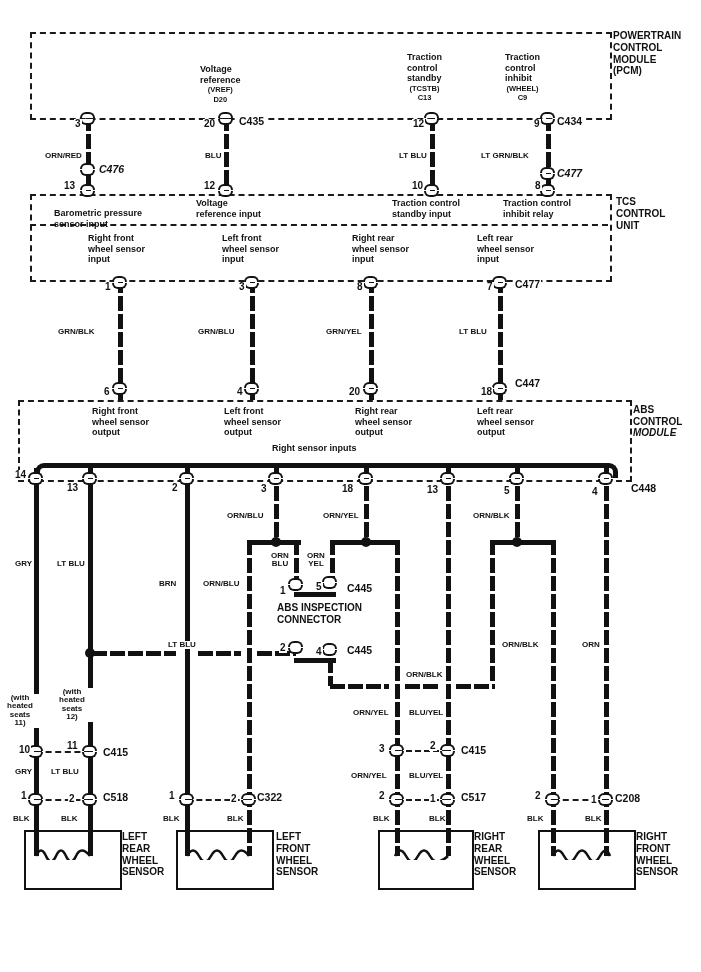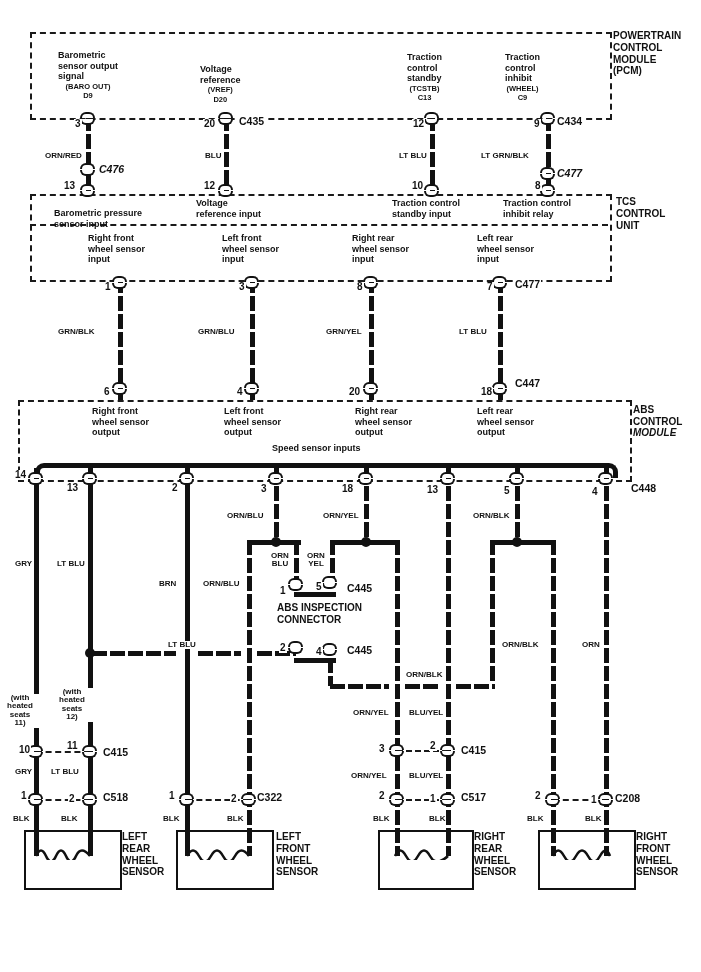--- a/index.html
+++ b/index.html
@@ -48,27 +48,20 @@
 CONTROL
 MODULE
 (PCM)</div>
   <div class="t t10" style="left:616px;top:196px">TCS
 CONTROL
 UNIT</div>
   <div class="t t10" style="left:633px;top:404px">ABS
 CONTROL</div>
   <div class="t t10 it" style="left:633px;top:427px">MODULE</div>
 
-  <div class="sig" style="left:58px;top:50px">
-    <div class="nm">Barometric
-sensor output
-signal</div>
-    <div class="sub">(BARO OUT)</div>
-    <div class="sub">D9</div>
-  </div>
   <div class="sig" style="left:200px;top:64px">
     <div class="nm">Voltage
 reference</div>
     <div class="sub">(VREF)</div>
     <div class="sub">D20</div>
   </div>
   <div class="sig" style="left:407px;top:52px">
     <div class="nm">Traction
 control
 standby</div>
@@ -156,21 +149,21 @@
 output</div>
   <div class="t" style="left:224px;top:406px">Left front
 wheel sensor
 output</div>
   <div class="t" style="left:355px;top:406px">Right rear
 wheel sensor
 output</div>
   <div class="t" style="left:477px;top:406px">Left rear
 wheel sensor
 output</div>
-  <div class="t" style="left:272px;top:443px">Speed sensor inputs</div>
+  <div class="t" style="left:272px;top:443px">Right sensor inputs</div>
 
   <div class="pin" style="left:14px;top:470px">14</div>
   <div class="pin" style="left:66px;top:483px">13</div>
   <div class="pin" style="left:171px;top:483px">2</div>
   <div class="pin" style="left:260px;top:484px">3</div>
   <div class="pin" style="left:341px;top:484px">18</div>
   <div class="pin" style="left:426px;top:485px">13</div>
   <div class="pin" style="left:503px;top:486px">5</div>
   <div class="pin" style="left:591px;top:487px">4</div>
   <div class="cn" style="left:630px;top:483px">C448</div>

